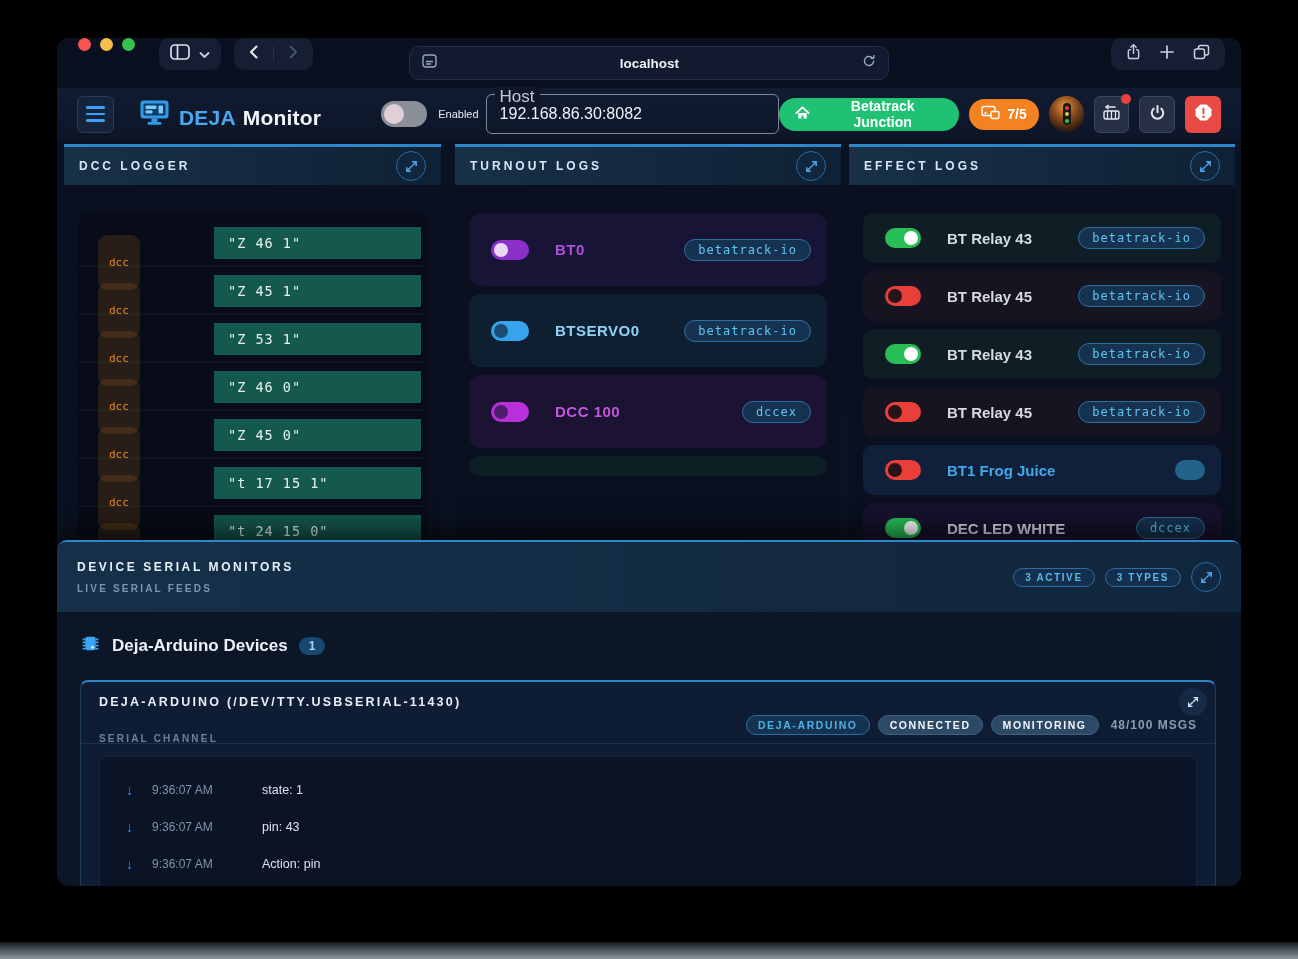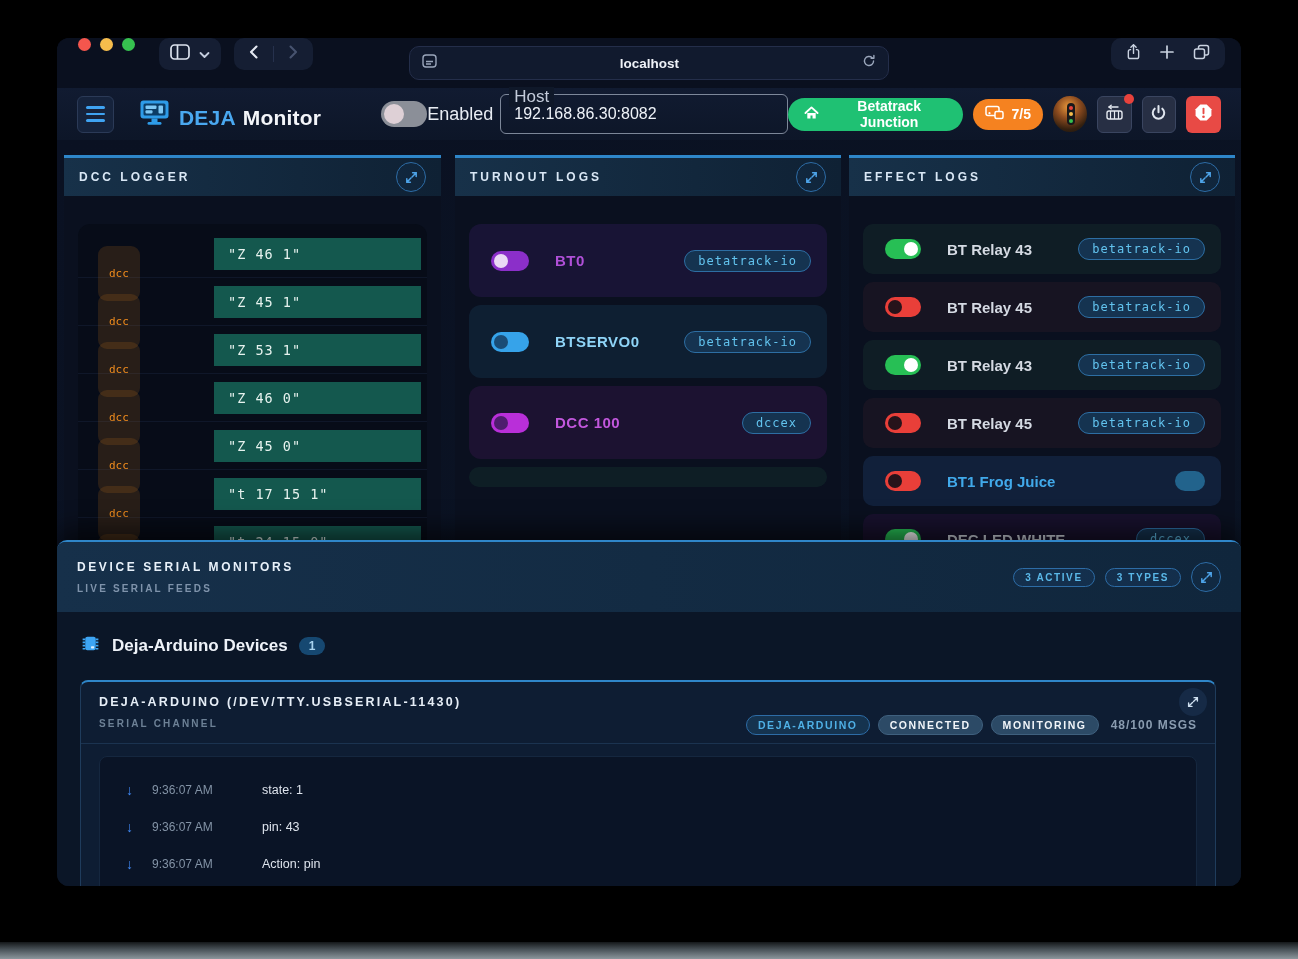--- a/index.html
+++ b/index.html
@@ -38,21 +38,21 @@
     border:1px solid #2b3a57; display:flex; flex-direction:column;
     justify-content:center; align-items:center; gap:4px; flex:none; }
   .hamburger span { width:19px; height:2.5px; border-radius:2px; background:#3fa3f2; }
   .logo { display:flex; align-items:flex-end; gap:9px; margin-left:25px; }
   .brand { font-size:21px; font-weight:bold; letter-spacing:.2px; }
   .brand .b1 { color:#4aa8f0; } .brand .b2 { color:#f3f5f9; margin-left:7px; }
   .hdr-toggle { width:46px; height:26px; border-radius:13px; background:#8b8f98;
     position:relative; margin-left:60px; flex:none; }
   .hdr-toggle .knob { position:absolute; left:3px; top:3px; width:20px; height:20px;
     border-radius:50%; background:#ded0d6; }
-  .enabled-lbl { font-size:18px; color:#e8ecf3; }
+  .enabled-lbl { margin-left:11px; font-size:11px; color:#e8ecf3; }
   .host-field { position:relative; margin-left:7px; width:300px; height:40px;
     border:1px solid rgba(185,195,212,.65); border-radius:6px; background:transparent; }
   .host-field .flabel { position:absolute; top:-8px; left:8px; padding:0 5px;
     font-size:17px; color:#c3cbda; background:#0f1829; }
   .host-field input { width:100%; height:100%; background:transparent; border:none;
     outline:none; color:#eef2f8; font-size:16px; padding:0 13px;
     font-family:"Liberation Sans",sans-serif; }
   .right-cluster { margin-left:auto; display:flex; align-items:center; gap:10px; }
   .junction-btn { height:33px; border-radius:17px; background:#1fc173; border:none;
     color:#fff; font-size:14px; font-weight:bold; display:flex; align-items:center;
@@ -69,21 +69,21 @@
     border:1px solid #3a4560; display:flex; align-items:center; justify-content:center;
     position:relative; }
   .icon-btn .note-dot { position:absolute; right:-3px; top:-3px; width:10px; height:10px;
     border-radius:50%; background:#e8423c; }
   .alert-btn { width:37px; height:37px; border-radius:6px; background:#e84a45; border:none;
     display:flex; align-items:center; justify-content:center; }
 
   
   .main { position:relative; height:746px;
     background:linear-gradient(150deg,#0a1122 0%,#0b1424 100%); }
-  .panel { position:absolute; top:15px; height:398px; overflow:hidden;
+  .panel { position:absolute; top:4px; height:398px; overflow:hidden;
     border-top:3px solid #2e86c9; background:#0a101f; }
   #dcc-panel{left:7px;width:377px} #turnout-panel{left:398px;width:386px} #effect-panel{left:792px;width:386px}
   .panel-header { height:38px; display:flex; align-items:center; justify-content:space-between;
     padding:0 15px; background:linear-gradient(90deg,#173149,#0f2134); }
   .panel-title { font-size:12px; font-weight:bold; letter-spacing:3px; color:#d9e7f5; }
   .expand-btn { width:30px; height:30px; border-radius:50%; border:1px solid #2d6ca6;
     background:rgba(20,50,85,.25); display:flex; align-items:center; justify-content:center; }
   .panel-body { padding:28px 14px 0; }
 
   .dcc-list { background:#070c18; border-radius:12px; overflow:hidden; padding-top:6px; }
@@ -138,21 +138,21 @@
   .devices-heading { display:flex; align-items:center; gap:11px; margin:21px 0 0 23px; }
   .devices-title { font-size:17px; font-weight:bold; color:#eef2f8; }
   .count-badge { padding:2px 10px; border-radius:11px; background:rgba(33,114,174,.55);
     color:#a8d4f0; font-size:12px; font-weight:bold; }
 
   .channel-card { position:absolute; left:23px; top:138px; width:1136px; height:300px;
     background:#0e1d33; border:1px solid #1f3c5c; border-top:2px solid #2f86c9;
     border-radius:8px; }
   .ch-header { position:relative; height:62px; padding:13px 18px 0;
     border-bottom:1px solid #1b3350; display:flex; }
-  .ch-titles { display:flex; flex-direction:column; gap:9px; }
+  .ch-titles { display:flex; flex-direction:column; gap:24px; }
   .ch-title { font-size:12.5px; font-weight:bold; letter-spacing:2.2px; color:#e6eef7; }
   .ch-sub { font-size:10px; font-weight:bold; letter-spacing:2.2px; color:#6d8196; }
   .ch-badges { margin-left:auto; display:flex; align-items:center; gap:8px; margin-top:12px; }
   .ch-badge-outline { font-size:10.5px; font-weight:bold; letter-spacing:1.6px; color:#4fb0e6;
     border:1px solid #2d6ca6; background:#15334f; padding:3px 11px; border-radius:10px; }
   .ch-badge-solid { font-size:10.5px; font-weight:bold; letter-spacing:1.6px; color:#f2f6fa;
     background:#2c4a66; border:1px solid #3f607e; padding:3px 11px; border-radius:10px; }
   .ch-msgs { font-size:12px; font-weight:bold; letter-spacing:1px; color:#8a9cb0; margin-left:4px; }
   .ch-expand { position:absolute; right:8px; top:6px; width:28px; height:28px;
     border-radius:50%; background:rgba(30,55,90,.5); border:none;

